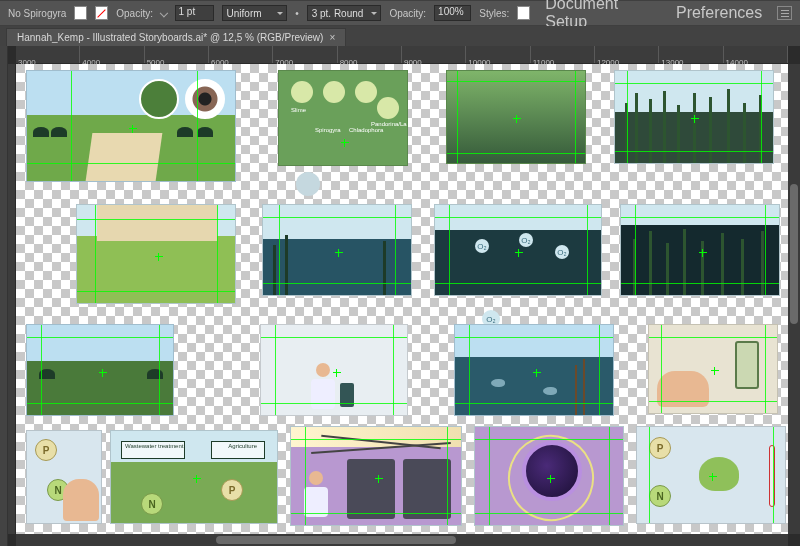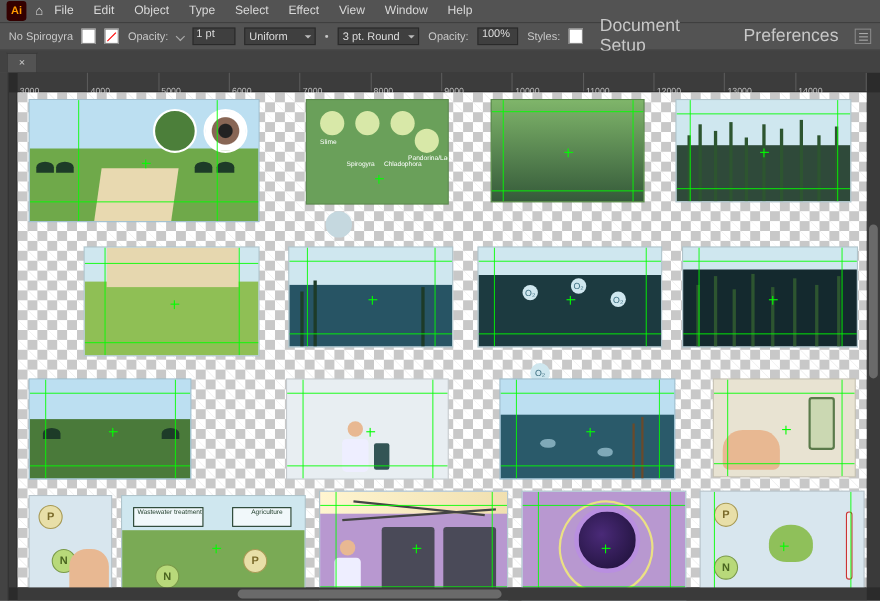--- a/index.html
+++ b/index.html
@@ -76,33 +76,20 @@
   .microscope{position:absolute;left:54%;bottom:8px;width:14px;height:24px;background:#355; border-radius:2px;}
   .globe { position:absolute; left:32%; top:14%; width:60px; height:60px; border-radius:50%; background:radial-gradient(circle at 40% 40%,#4a2a78,#1a0f33); border:4px solid #b98fe0; }
   .panel-purple .artboard-bg { position:absolute; inset:0; background:#b898d0; }
   .cable { position:absolute; border-top:2px solid #444; }
 </style>
 </head>
 <body>
 
 <div class="app">
 
-  <div class="menubar">
-    <div class="logo">Ai</div>
-    <span class="home">⌂</span>
-    <div class="menuitem">File</div>
-    <div class="menuitem">Edit</div>
-    <div class="menuitem">Object</div>
-    <div class="menuitem">Type</div>
-    <div class="menuitem">Select</div>
-    <div class="menuitem">Effect</div>
-    <div class="menuitem">View</div>
-    <div class="menuitem">Window</div>
-    <div class="menuitem">Help</div>
-  </div>
 
   <div class="controlbar">
     <span class="label">No Spirogyra</span>
     <div class="swatch"></div>
     <div class="swatch none"></div>
     <span class="label">Opacity:</span>
     <span class="chev"></span>
     <div class="num-input">1 pt</div>
     <div class="dropdown" style="width:70px">Uniform</div>
     <span class="label">•</span>
@@ -111,20 +98,21 @@
     <div class="num-input" style="width:40px">100%</div>
     <span class="label">Styles:</span>
     <div class="swatch" style="background:#fff"></div>
     <span class="btn-txt">Document Setup</span>
     <span class="btn-txt">Preferences</span>
     <div class="prefs-icon"></div>
   </div>
 
   <div class="tabbar">
     <div class="doctab">
+      <span>Hannah_Kemp - Illustrated Storyboards.ai* @ 12,5 % (RGB/Preview)</span>
       <span class="close">×</span>
     </div>
   </div>
 
   <div class="workspace">
     <div class="tool-strip"></div>
 
     <div class="canvas-wrap">
 
       <div class="ruler-h">

